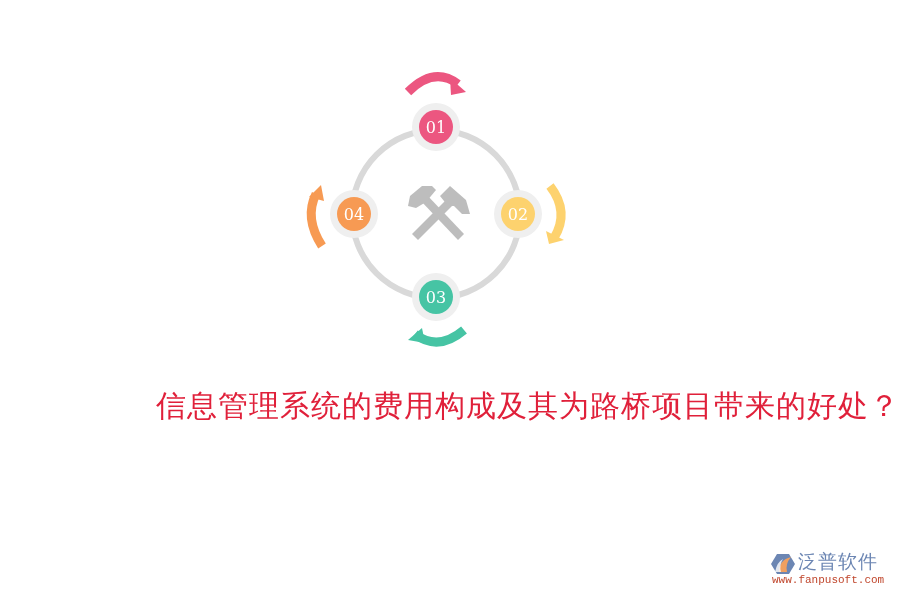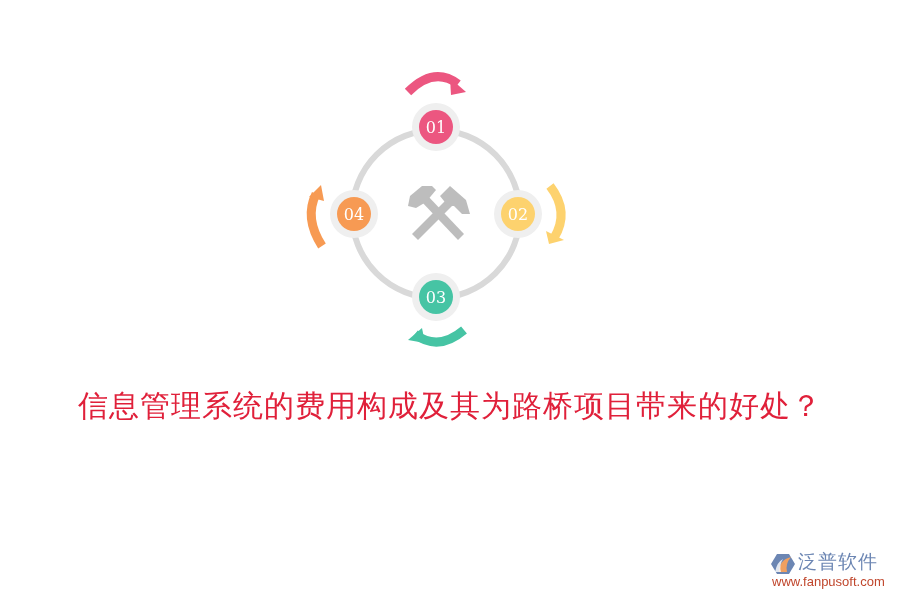--- a/index.html
+++ b/index.html
@@ -2,32 +2,32 @@
 <html><head>
 <meta charset="utf-8">
 <style>
   html, body { margin: 0; padding: 0; }
   body {
     width: 900px; height: 600px; background: #ffffff; position: relative; overflow: hidden;
     font-family: "DejaVu Serif", "Liberation Serif", serif;
   }
   .diagram { position: absolute; left: 18px; top: 0; width: 900px; height: 380px; }
   .title {
-    position: absolute; left: 0; width: 900px; top: 386px; text-align: center;
+    position: absolute; left: 0; width: 900px; top: 386px; text-align: right;
     font-family: "DejaVu Serif", "Liberation Serif", serif;
     font-size: 30px; color: #e0203a; letter-spacing: 1px; line-height: 40px;
   }
   .logo { position: absolute; left: 766px; top: 549px; width: 130px; height: 44px; }
   .logo-name {
     position: absolute; left: 32px; top: 0px; font-family: Liberation Sans, sans-serif;
     font-size: 19px; color: #6c86b3; letter-spacing: 1px; white-space: nowrap;
   }
   .logo-url {
-    position: absolute; left: 6px; top: 25px; font-family: Liberation Sans, sans-serif;
-    font-size: 13px; color: #c0462c; white-space: nowrap;
+    position: absolute; left: 6px; top: 25px; font-family: Liberation Mono, monospace;
+    font-size: 11px; color: #c0462c; white-space: nowrap;
   }
   .logo-mark { position: absolute; left: 3px; top: 3px; }
   .node-label { font-family: "DejaVu Serif", "Liberation Serif", serif; font-size: 16px; fill: #ffffff; }
 </style>
 </head>
 <body>
 
 <div class="diagram">
   <svg width="900" height="380" viewBox="0 0 900 380" xmlns="http://www.w3.org/2000/svg">
 

